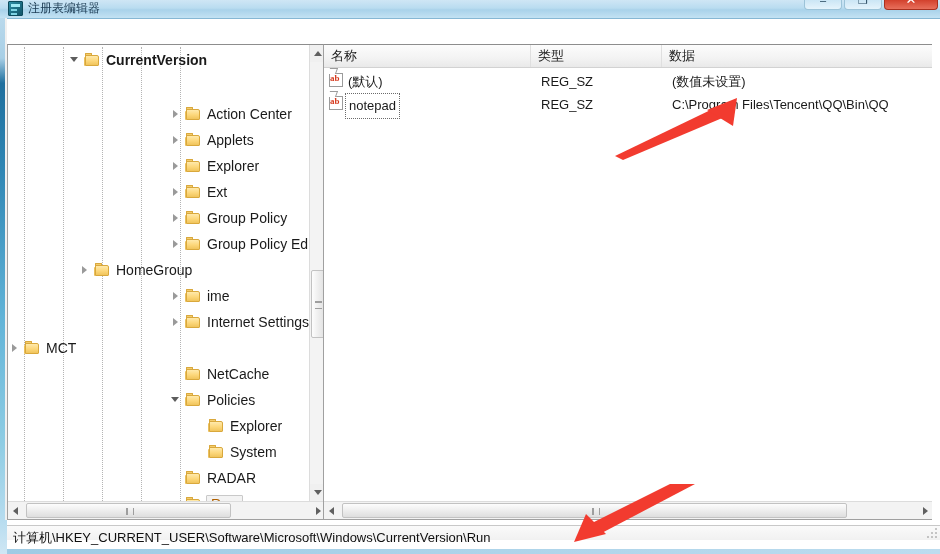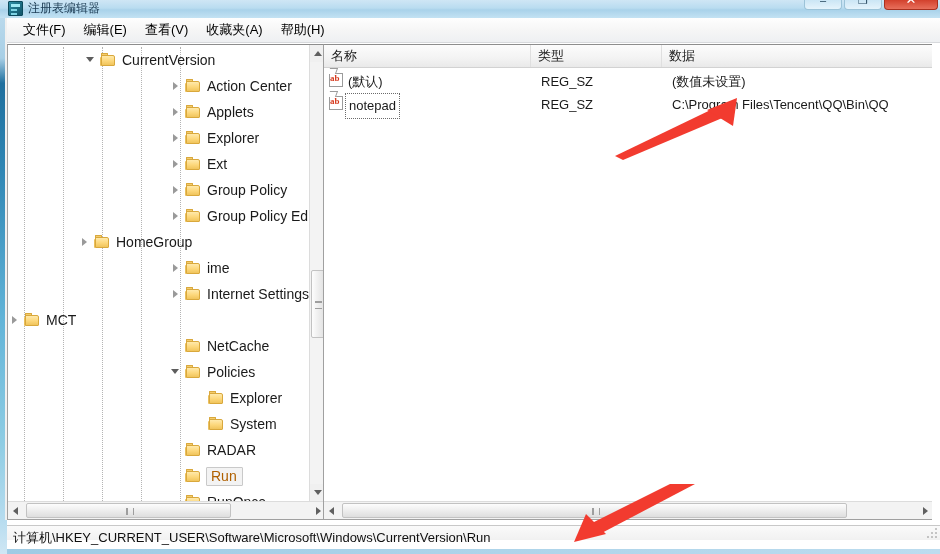--- a/index.html
+++ b/index.html
@@ -476,48 +476,39 @@
       </div>
       <div class="winbtn close">
         <span class="glyph">✕</span>
       </div>
     </div>
   </div>
 
   <div class="frame-left"></div>
   <div class="frame-left-in"></div>
 
-  <div class="menubar">
-    <div class="menu-items" id="menu-items">
-        <div class="menu-item">文件(F)</div>
-        <div class="menu-item">编辑(E)</div>
-        <div class="menu-item">查看(V)</div>
-        <div class="menu-item">收藏夹(A)</div>
-        <div class="menu-item">帮助(H)</div>
-      </div>
-  </div>
 
   <div class="tree-pane">
     <div class="tree-scroll-area">
       <div class="tree-inner" id="tree-inner">
           <div class="guide" style="left: 16px; height: 598px;"></div>
           <div class="guide" style="left: 55px; height: 598px;"></div>
           <div class="guide" style="left: 94px; height: 598px;"></div>
           <div class="guide" style="left: 133px; height: 598px;"></div>
           <div class="guide" style="left: 172px; height: 598px;"></div>
-          <div class="tnode" style="padding-left: 76px;">
+          <div class="tnode" style="padding-left: 60px; font-weight: bold;">
             <span class="twist expanded"></span>
             <span class="folder">
               <span class="fs"></span>
               <span class="ft"></span>
               <span class="fb"></span>
             </span>
             <span class="tlabel">CurrentVersion</span>
           </div>
-          <div class="tnode" style="padding-left: 161px;">
+          <div class="tnode" style="padding-left: 161px; margin-top: 28px;">
             <span class="twist collapsed"></span>
             <span class="folder">
               <span class="fs"></span>
               <span class="ft"></span>
               <span class="fb"></span>
             </span>
             <span class="tlabel">Action Center</span>
           </div>
           <div class="tnode" style="padding-left: 161px;">
             <span class="twist collapsed"></span>

